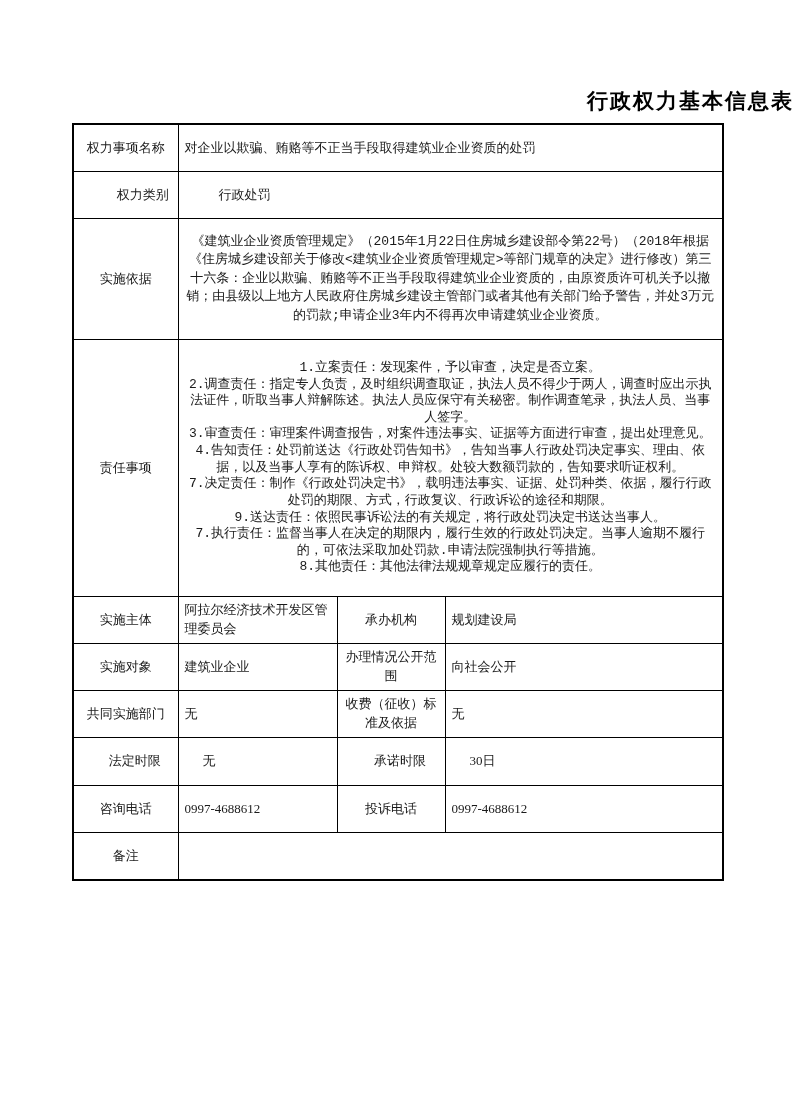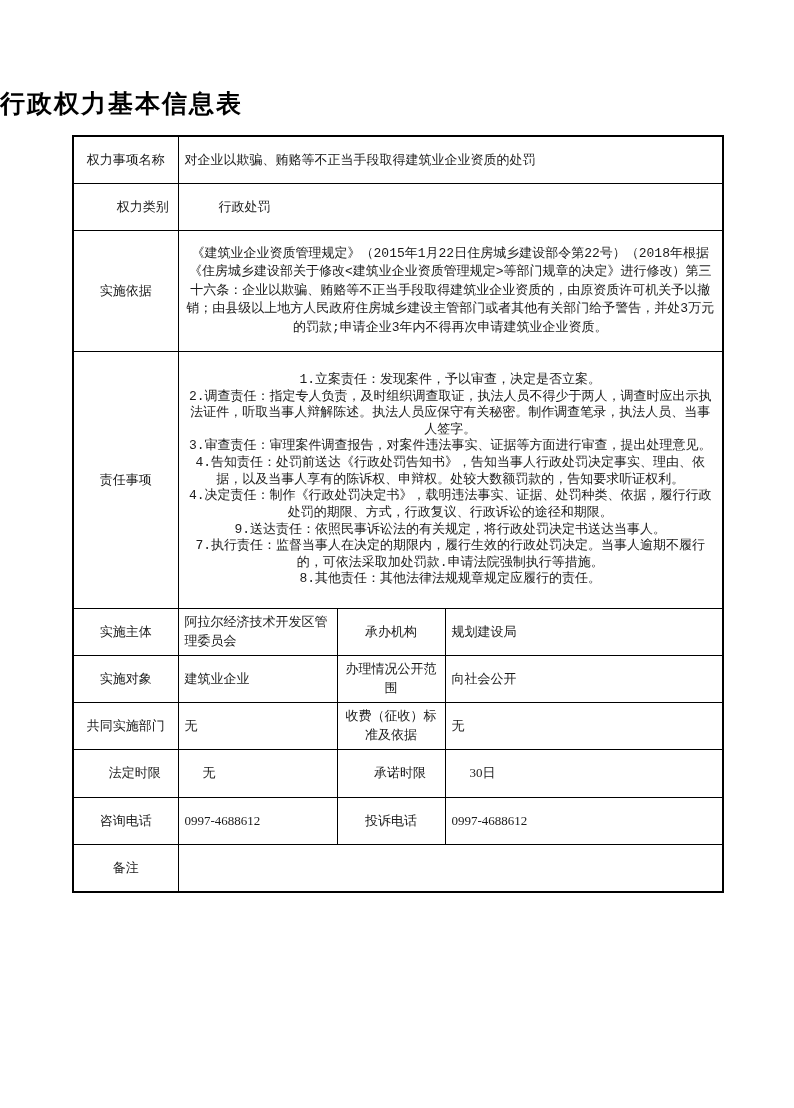--- a/index.html
+++ b/index.html
@@ -15,34 +15,33 @@
     font-family: "Liberation Serif", "DejaVu Serif", serif;
     color: #1a1a1a;
     overflow: hidden;
   }
   .doc-title {
     position: absolute;
     top: 87px;
     left: 0;
     width: 100%;
     margin: 0;
-    text-align: left;
-    font-size: 25px;
+    text-align: right;
+    font-size: 21px;
     font-weight: bold;
     letter-spacing: 2px;
     color: #000000;
   }
   table.info-table {
     position: absolute;
     left: 72px;
     top: 123px;
     width: 650px;
     border-collapse: collapse;
     table-layout: fixed;
-    margin-top: 12px;
   }
   table.info-table td {
     border: 1px solid #000000;
     font-size: 13px;
     padding: 4px 6px;
     vertical-align: middle;
     word-break: break-all;
   }
   table.info-table { border: 2px solid #000000; }
   td.lbl {
@@ -108,21 +107,21 @@
       </tr>
 
       <tr class="r-duty">
         <td class="lbl">责任事项</td>
         <td class="val-left" colspan="3">
           <div class="duty-list">
             <div>1.立案责任：发现案件，予以审查，决定是否立案。</div>
             <div>2.调查责任：指定专人负责，及时组织调查取证，执法人员不得少于两人，调查时应出示执法证件，听取当事人辩解陈述。执法人员应保守有关秘密。制作调查笔录，执法人员、当事人签字。</div>
             <div>3.审查责任：审理案件调查报告，对案件违法事实、证据等方面进行审查，提出处理意见。</div>
             <div>4.告知责任：处罚前送达《行政处罚告知书》，告知当事人行政处罚决定事实、理由、依据，以及当事人享有的陈诉权、申辩权。处较大数额罚款的，告知要求听证权利。</div>
-            <div>4.决定责任：制作《行政处罚决定书》，载明违法事实、证据、处罚种类、依据，履行行政处罚的期限、方式，行政复议、行政诉讼的途径和期限。</div>
+            <div>7.决定责任：制作《行政处罚决定书》，载明违法事实、证据、处罚种类、依据，履行行政处罚的期限、方式，行政复议、行政诉讼的途径和期限。</div>
             <div>9.送达责任：依照民事诉讼法的有关规定，将行政处罚决定书送达当事人。</div>
             <div>7.执行责任：监督当事人在决定的期限内，履行生效的行政处罚决定。当事人逾期不履行的，可依法采取加处罚款.申请法院强制执行等措施。</div>
             <div>8.其他责任：其他法律法规规章规定应履行的责任。</div>
           </div>
         </td>
       </tr>
 
       <tr class="r-subject">
         <td class="lbl">实施主体</td>
         <td class="val-center">阿拉尔经济技术开发区管理委员会</td>

